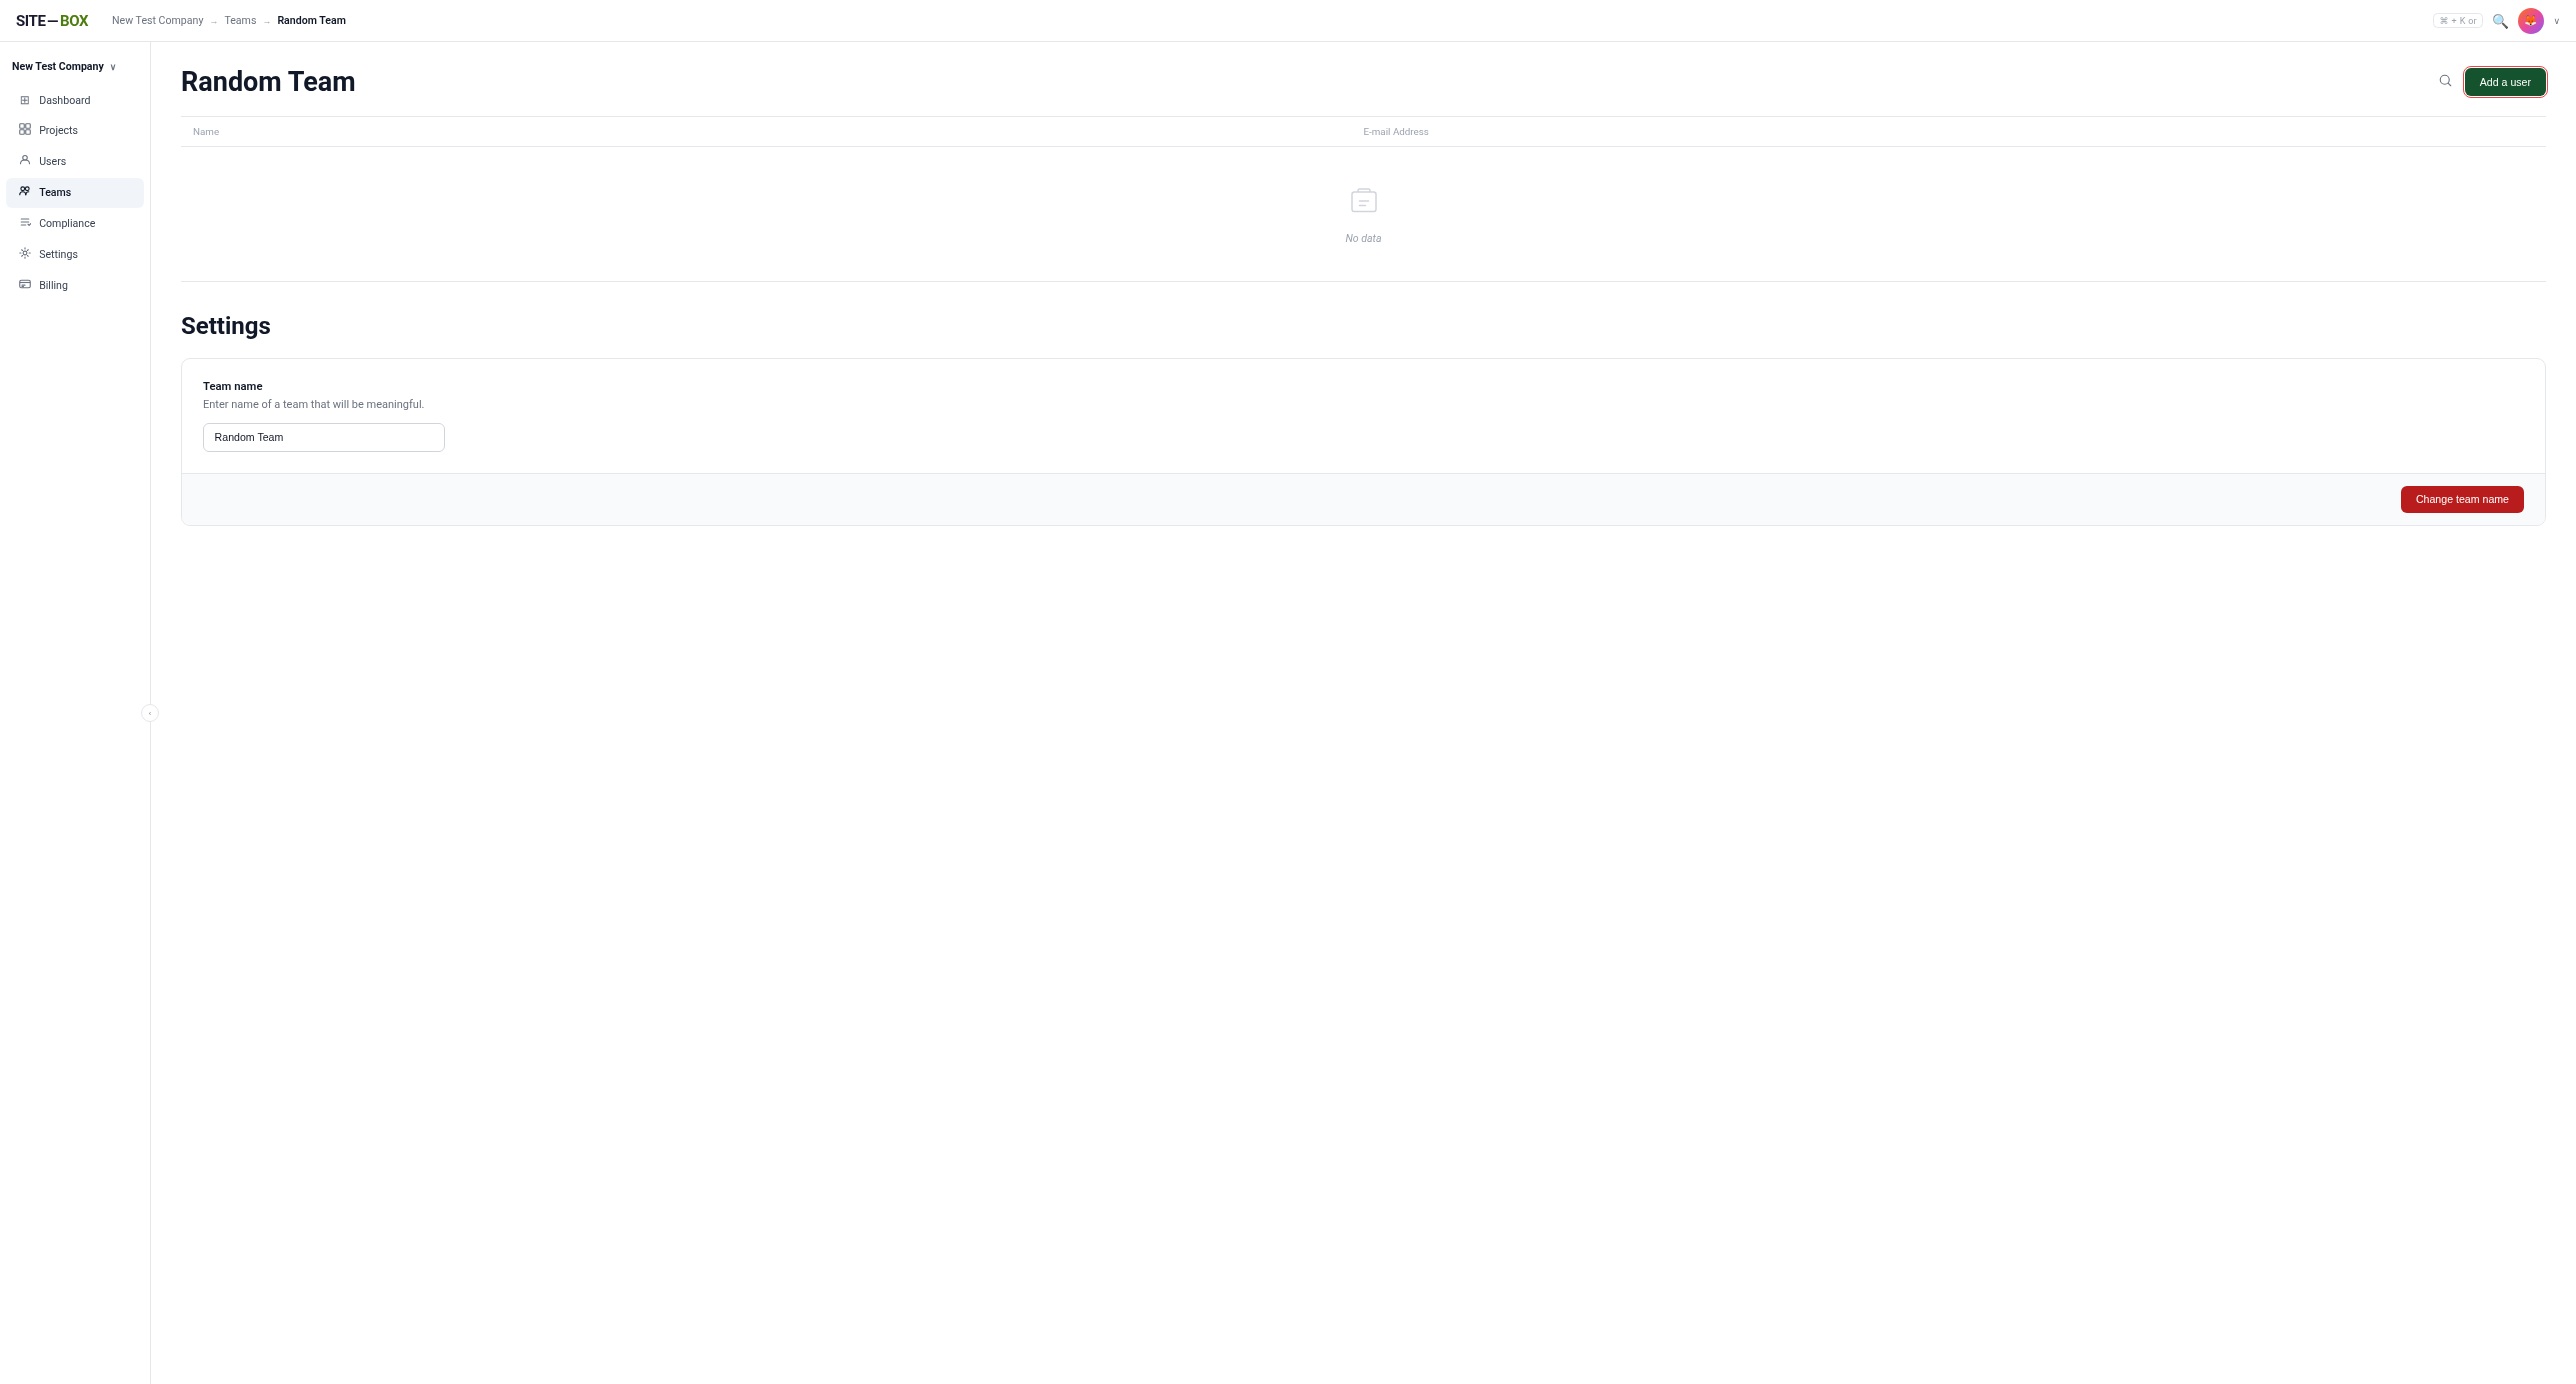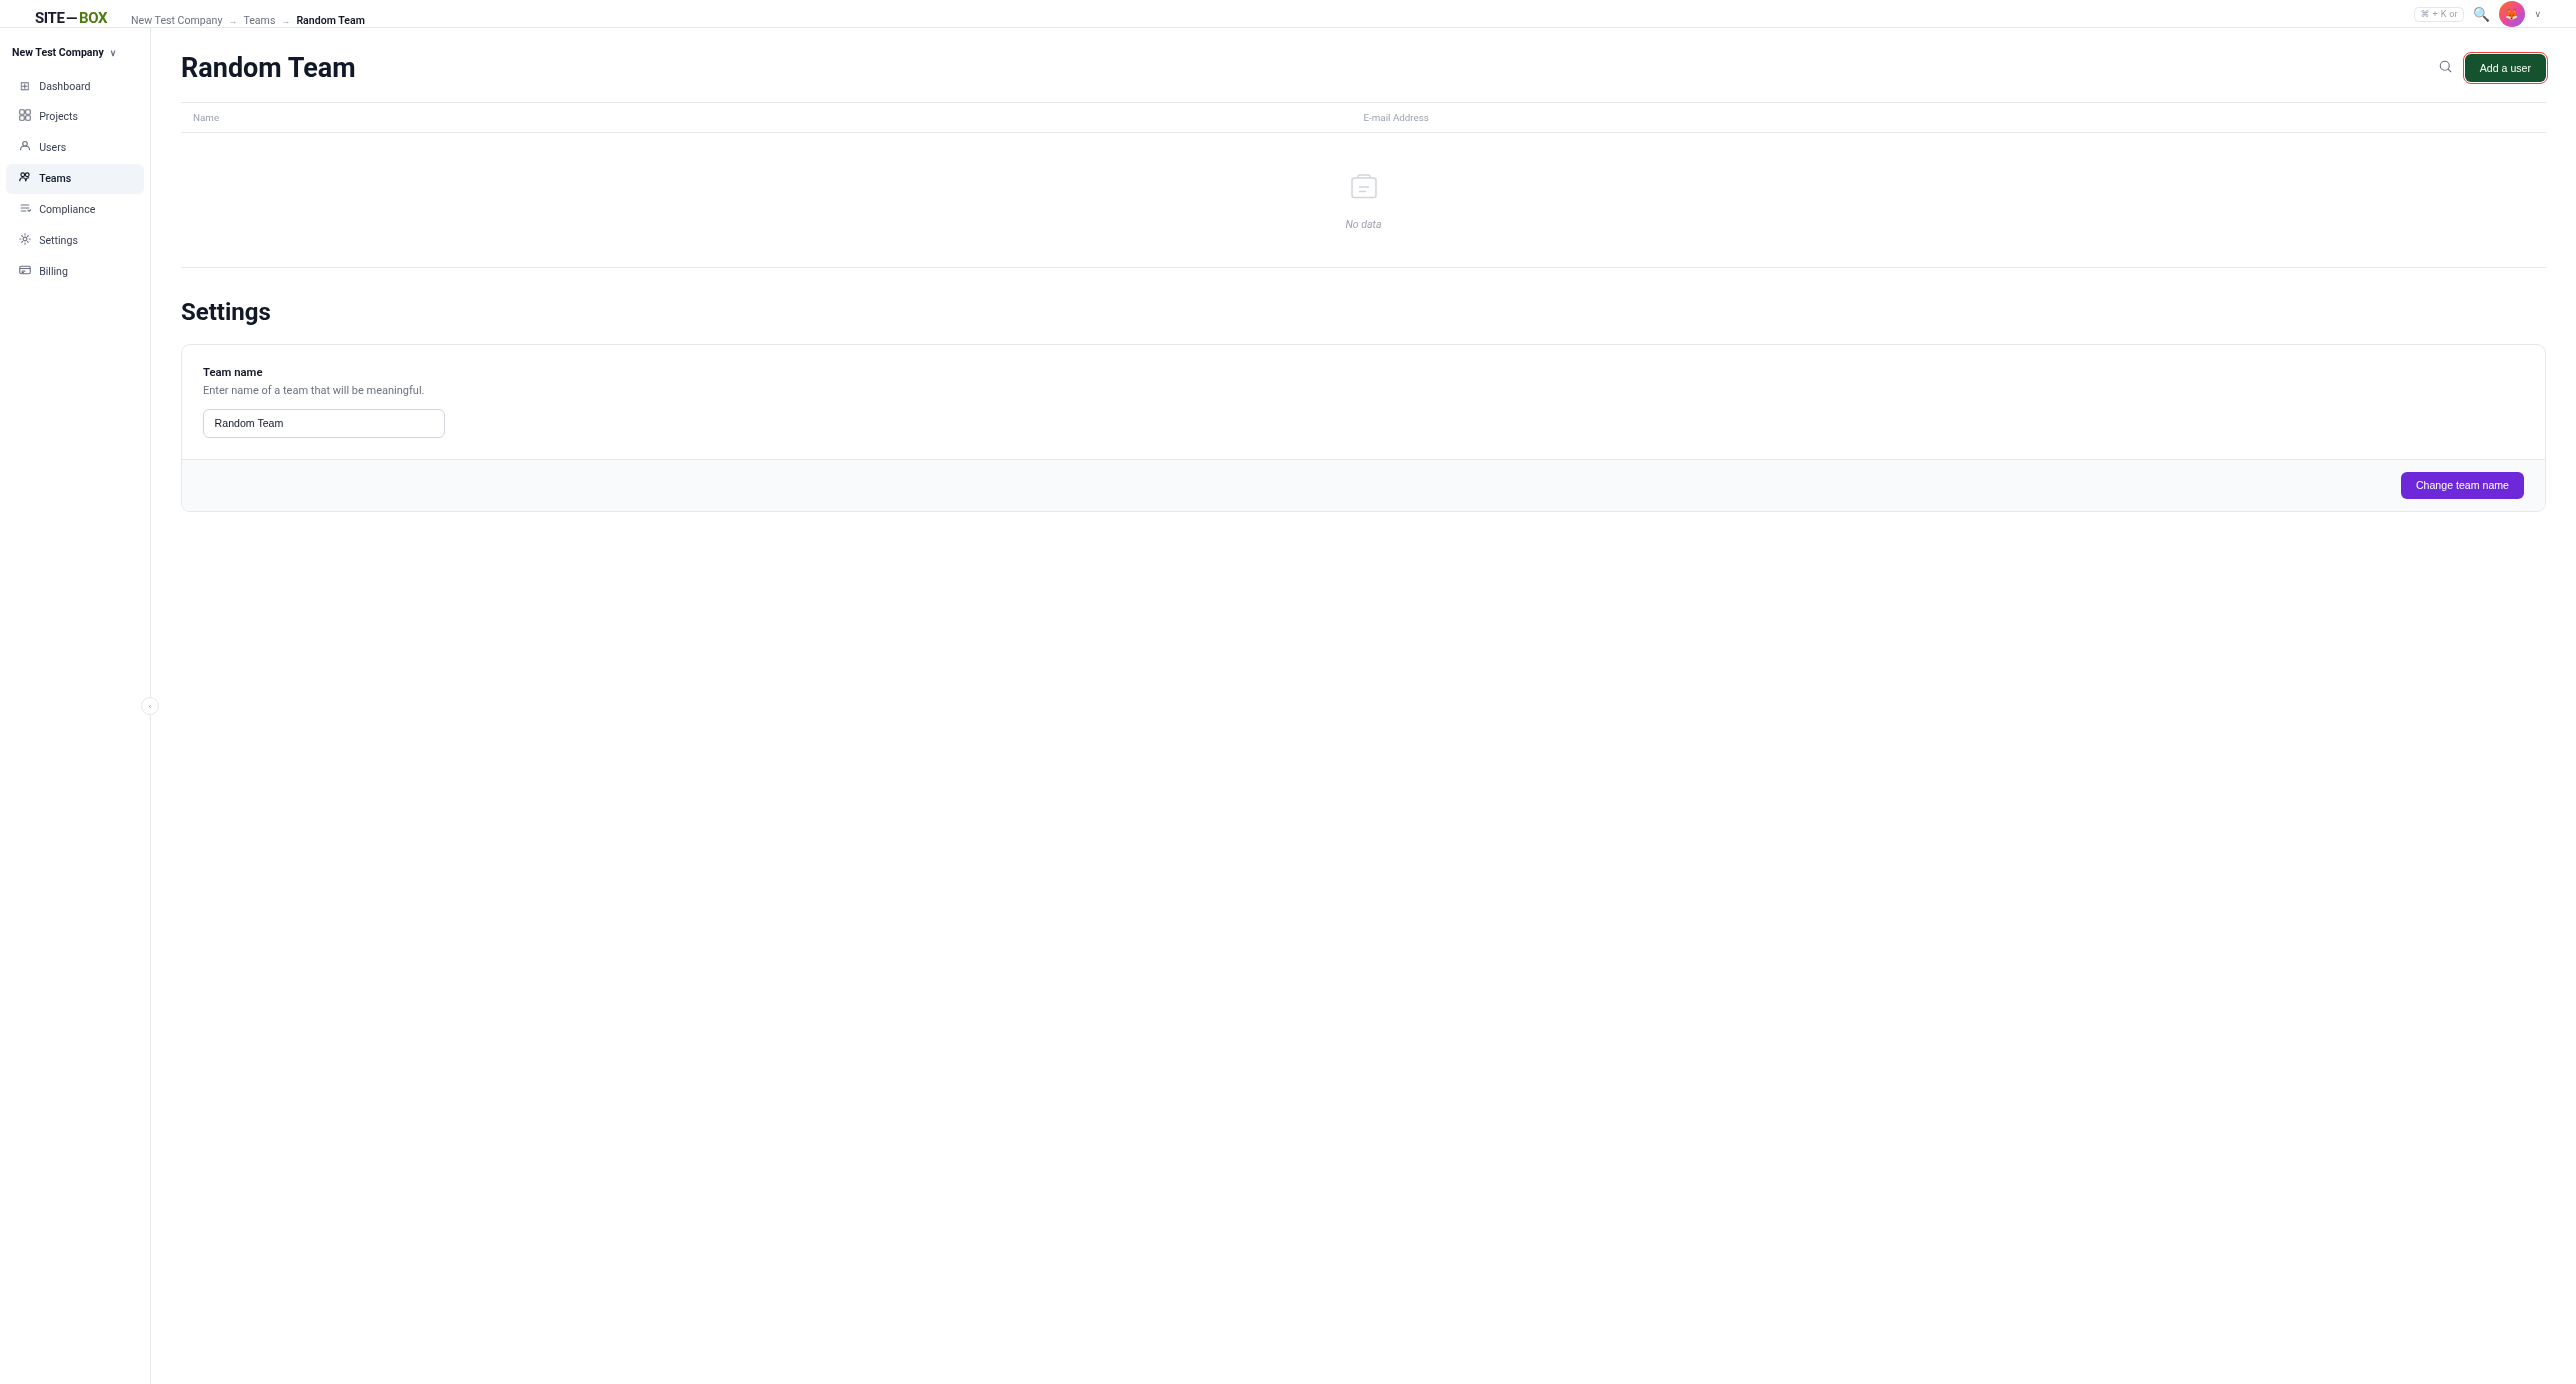--- a/index.html
+++ b/index.html
@@ -1,24 +1,24 @@
 <!DOCTYPE html>
 <html style="font-size:12px"><head>
   <meta charset="utf-8">
   <style>
     * { margin: 0; padding: 0; box-sizing: border-box; }
     body { font-family: -apple-system, BlinkMacSystemFont, 'Segoe UI', Roboto, sans-serif; background: #fff; display: flex; flex-direction: column; height: 100vh; overflow: hidden; }
 
     
     .topnav {
       display: flex;
-      align-items: flex-end;
-      height: 28px;
+      align-items: center;
+      height: 42px;
       border-bottom: 0.8px solid #e5e7eb;
-      padding: 0 35px;
+      padding: 0 16px;
       background: #fff;
       flex-shrink: 0;
     }
     .logo {
       display: flex;
       align-items: center;
       gap: 1.5px;
       margin-right: 24px;
     }
     .logo-site { color: #1a1a2e; font-weight: 700; font-size: 15px; letter-spacing: -0.4px; }
@@ -260,21 +260,21 @@
     }
 
     .settings-card-footer {
       padding: 12px 21px;
       background: #f9fafb;
       border-top: 0.8px solid #e5e7eb;
       display: flex;
       justify-content: flex-end;
     }
     .change-name-btn {
-      background: #6d28d9;
+      background: #b91c1c;
       color: #fff;
       border: none;
       border-radius: 6px;
       padding: 7.6px 15px;
       font-size: 10.6px;
       font-weight: 500;
       cursor: pointer;
     }
   </style>
 </head>

